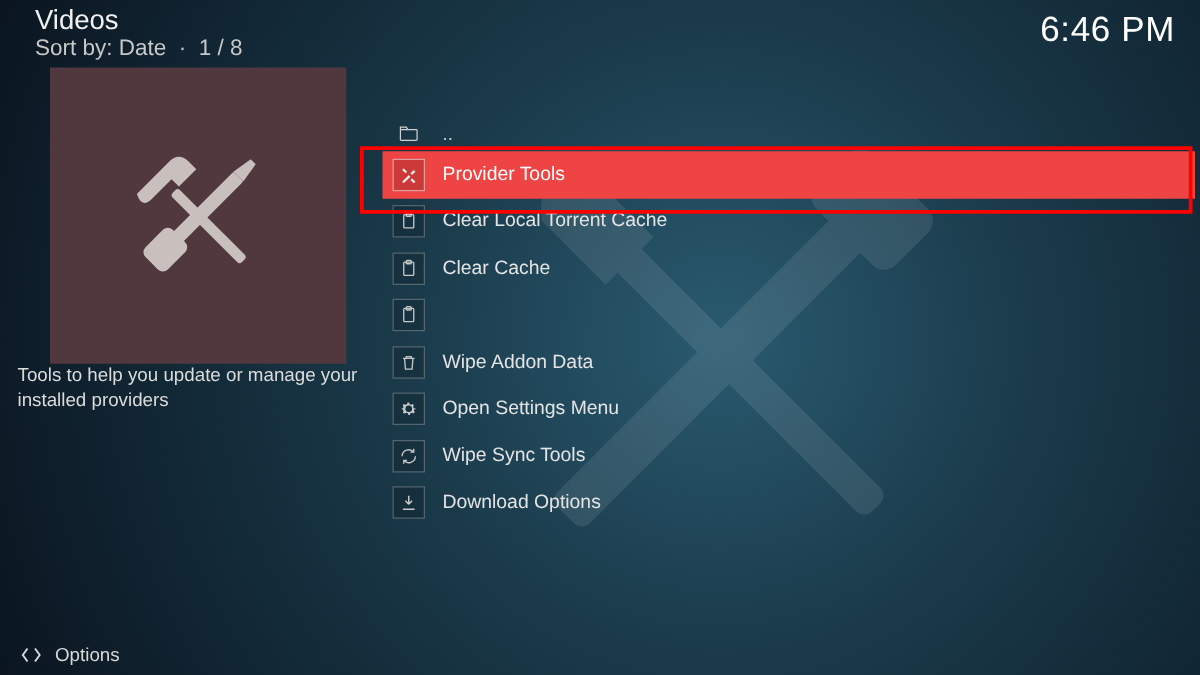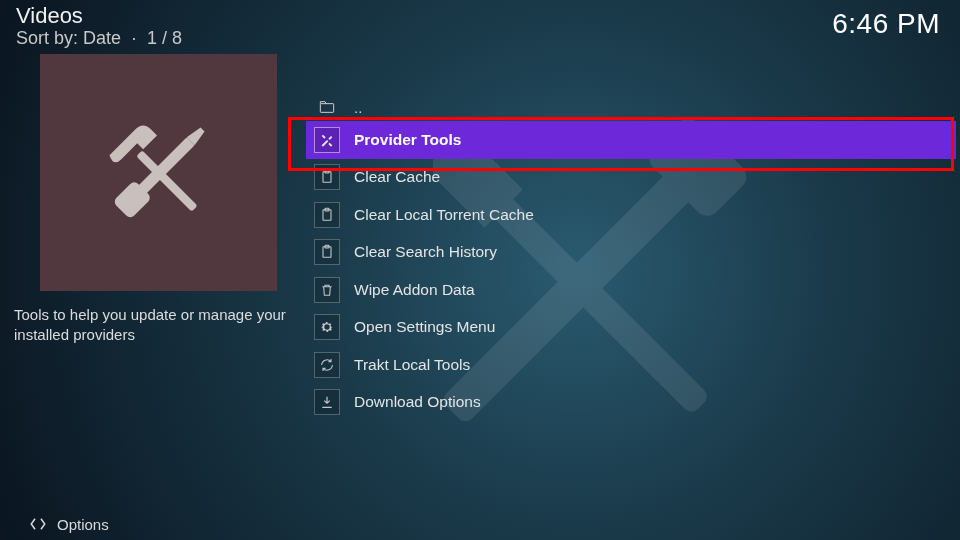--- a/index.html
+++ b/index.html
@@ -16,21 +16,21 @@
     width: 520px; height: 450px;
     opacity: 0.09;
     pointer-events: none;
   }
   .bg-watermark svg { width: 100%; height: 100%; }
 
   .header {
     position: absolute;
     top: 0; left: 0; right: 0;
     height: 46px;
-    padding: 4px 16px 0 16px;
+    padding: 4px 16px 0 28px;
   }
   .header .title { font-size: 22px; font-weight: 400; color: #f0f0f0; line-height: 24px; }
   .header .sub   { font-size: 18px; color: #c8c8c8; margin-top: 0px; }
   .clock {
     position: absolute;
     right: 20px; top: 8px;
     font-size: 28px; font-weight: 300; color: #ffffff;
     letter-spacing: 0.5px;
   }
 
@@ -40,21 +40,20 @@
     width: 280px;
   }
   .thumb {
     width: 237px; height: 237px;
     margin-left: 26px;
     background: #50383e;
     display: flex; align-items: center; justify-content: center;
   }
   .thumb svg { width: 140px; height: 140px; }
   .desc {
-    margin-top: 14px;
     font-size: 15px;
     color: #dcdcdc;
     line-height: 20px;
     width: 286px;
   }
 
   .list {
     position: absolute;
     left: 306px; top: 93px; right: 4px;
   }
@@ -70,41 +69,40 @@
     width: 26px; height: 26px;
     border: 1px solid rgba(200,200,200,0.35);
     display: flex; align-items: center; justify-content: center;
     margin-right: 14px;
     background: rgba(0,0,0,0.15);
   }
   .row .icon-box svg { width: 16px; height: 16px; }
   .row.parent { height: 28px; font-size: 15px; color: #d0d0d0;}
   .row.parent .icon-box { border: none; background: none; width: 26px; height: 20px; }
   .row.selected {
-    background: #6d28d9;
+    background: #ef4444;
     color: #ffffff;
-    font-weight: bold;
   }
   .row.selected .icon-box { border-color: rgba(255,255,255,0.5); }
   .row .label { flex: 1; }
 
   .highlight-box {
     position: absolute;
     border: 3px solid #ff0000;
     left: 288px; top: 117px;
     width: 666px; height: 54px;
     pointer-events: none;
   }
 
   .footer {
     position: absolute;
     left: 0; bottom: 0;
     width: 100%; height: 32px;
     display: flex; align-items: center;
-    padding-left: 29px;
+    padding-left: 16px;
     font-size: 15px;
     color: #d8d8d8;
   }
   .footer .opt-icon { margin-right: 10px; display:flex; }
   .footer .opt-icon svg { width: 18px; height: 18px; }
 </style>
 </head>
 <body>
 
 <div class="bg-watermark">
@@ -170,41 +168,40 @@
     <span class="label">Provider Tools</span>
   </div>
 
   <div class="row">
     <span class="icon-box">
       <svg viewBox="0 0 24 24" fill="none" stroke="#c8c8c8" stroke-width="1.6">
           <rect x="6" y="4" width="12" height="16" rx="1"></rect>
           <rect x="9" y="2" width="6" height="4" rx="1"></rect>
         </svg>
     </span>
-    <span class="label">Clear Cache</span>
+    <span class="label">Clear Local Torrent Cache</span>
   </div>
 
   <div class="row">
     <span class="icon-box">
       <svg viewBox="0 0 24 24" fill="none" stroke="#c8c8c8" stroke-width="1.6">
           <rect x="6" y="4" width="12" height="16" rx="1"></rect>
           <rect x="9" y="2" width="6" height="4" rx="1"></rect>
         </svg>
     </span>
-    <span class="label">Clear Local Torrent Cache</span>
+    <span class="label">Clear Cache</span>
   </div>
 
   <div class="row">
     <span class="icon-box">
       <svg viewBox="0 0 24 24" fill="none" stroke="#c8c8c8" stroke-width="1.6">
           <rect x="6" y="4" width="12" height="16" rx="1"></rect>
           <rect x="9" y="2" width="6" height="4" rx="1"></rect>
         </svg>
     </span>
-    <span class="label">Clear Search History</span>
   </div>
 
   <div class="row">
     <span class="icon-box">
       <svg viewBox="0 0 24 24" fill="none" stroke="#c8c8c8" stroke-width="1.6">
           <path d="M5 7h14M9 7V5h6v2M7 7l1 13h8l1-13"></path>
         </svg>
     </span>
     <span class="label">Wipe Addon Data</span>
   </div>
@@ -217,21 +214,21 @@
     </span>
     <span class="label">Open Settings Menu</span>
   </div>
 
   <div class="row">
     <span class="icon-box">
       <svg viewBox="0 0 24 24" fill="none" stroke="#c8c8c8" stroke-width="1.6">
           <path d="M4 12a8 8 0 0114-5M20 12a8 8 0 01-14 5M18 3v4h-4M6 21v-4h4"></path>
         </svg>
     </span>
-    <span class="label">Trakt Local Tools</span>
+    <span class="label">Wipe Sync Tools</span>
   </div>
 
   <div class="row">
     <span class="icon-box">
       <svg viewBox="0 0 24 24" fill="none" stroke="#c8c8c8" stroke-width="1.8">
           <path d="M12 4v10m0 0l-4-4m4 4l4-4M5 20h14"></path>
         </svg>
     </span>
     <span class="label">Download Options</span>
   </div>

